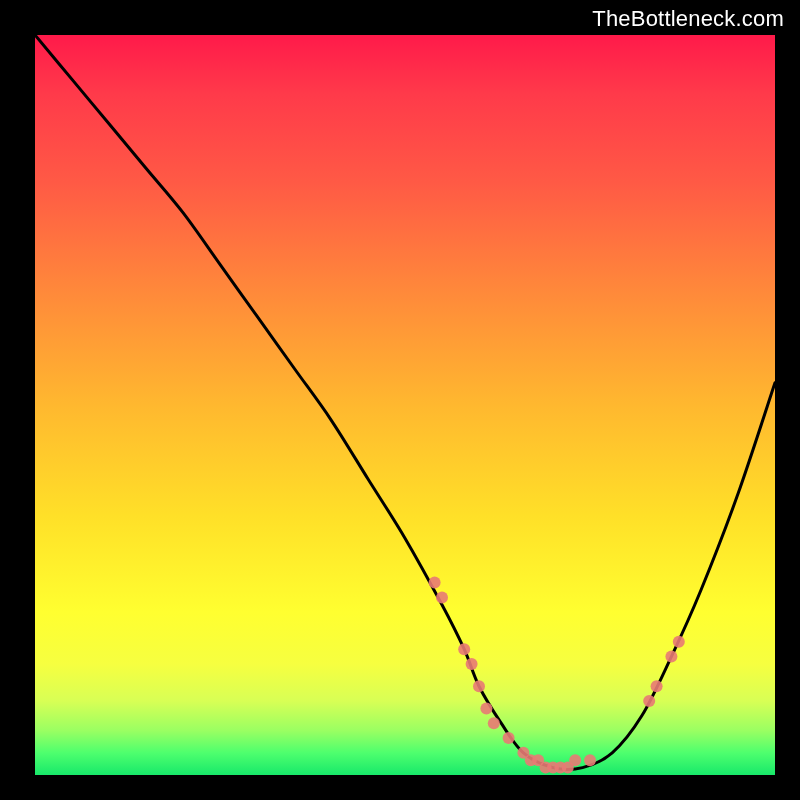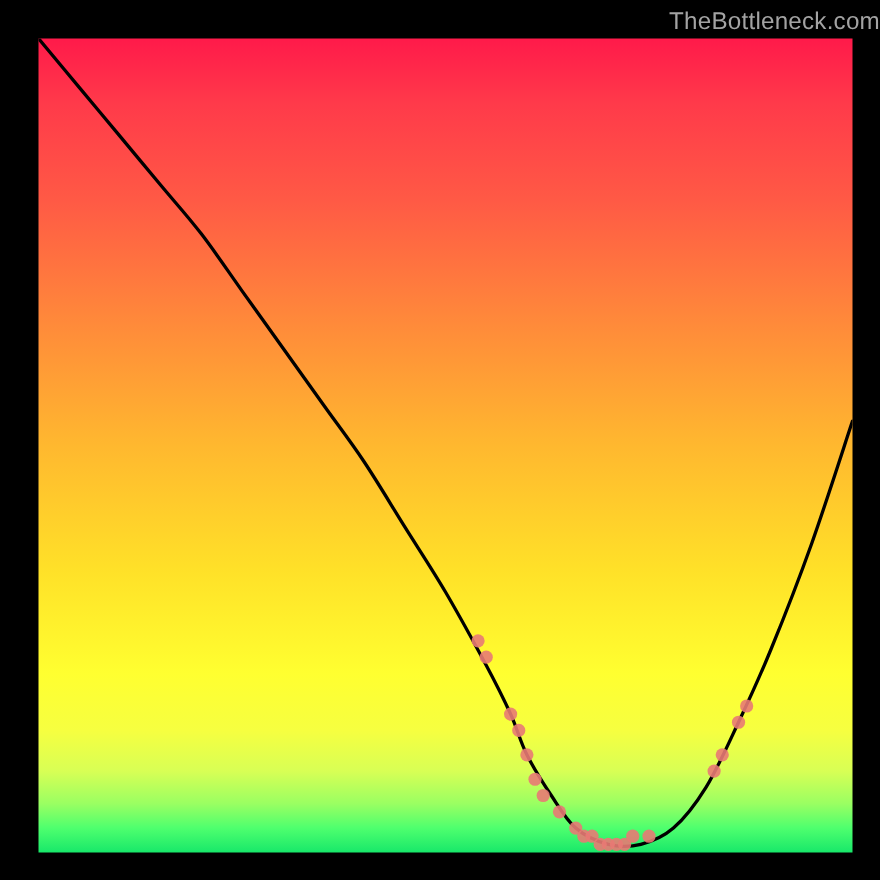--- a/index.html
+++ b/index.html
@@ -38,22 +38,22 @@
       #f6ff40 85%,
       #d8ff55 90%,
       #9aff62 94%,
       #4eff6e 97%,
       #18e86a 100%
     );
   }
   .watermark {
     position: absolute;
     top: 6px;
-    right: 0;
-    color: #a3a3a3;
+    right: 16px;
+    color: #ffffff;
     font-size: 22px;
     letter-spacing: 0.2px;
     font-weight: 400;
   }
   svg.curve {
     position: absolute;
     left: 0;
     top: 0;
     width: 740px;
     height: 740px;

